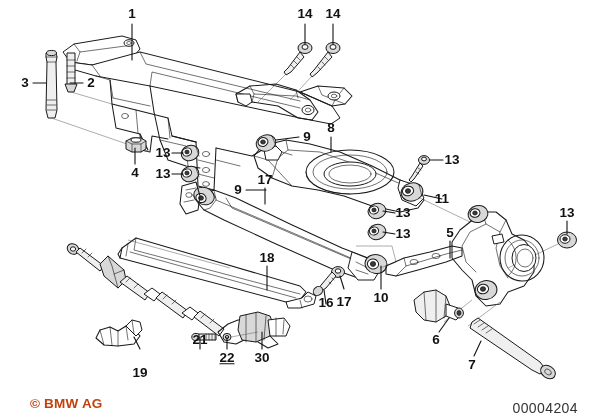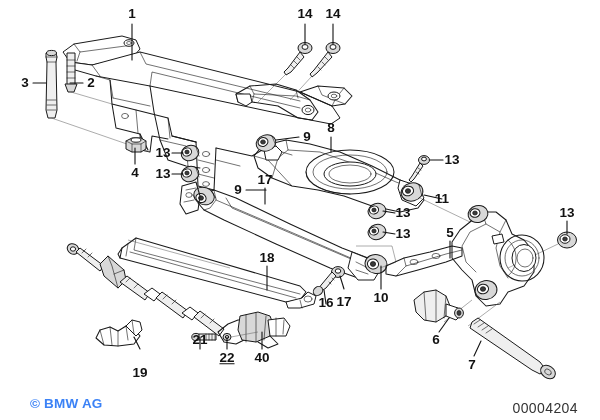--- a/index.html
+++ b/index.html
@@ -3,21 +3,21 @@
 <meta charset="utf-8">
 <style>
   html,body{margin:0;padding:0;background:#ffffff;}
   body{width:600px;height:420px;position:relative;overflow:hidden;
        font-family:"Liberation Sans",sans-serif;}
   #sheet{position:absolute;inset:0;background:#ffffff;}
   #art{position:absolute;left:0;top:0;width:600px;height:420px;}
   .lbl{position:absolute;font-family:"Liberation Sans",sans-serif;
        font-weight:bold;font-size:13.5px;color:#111111;
        line-height:1;white-space:nowrap;transform:translate(-50%,-50%);}
-  .foot{position:absolute;font-family:"Liberation Sans",sans-serif;color:#3b82f6;}
+  .foot{position:absolute;font-family:"Liberation Sans",sans-serif;color:#c2410c;}
   #brand{left:30px;top:396px;font-size:13.5px;font-weight:bold;letter-spacing:.2px;}
   #docnum{right:22px;top:400px;font-size:14px;letter-spacing:.4px;color:#333;}
 </style>
 </head>
 <body>
 
 <div id="sheet">
 
   <svg id="art" viewBox="0 0 600 420" xmlns="http://www.w3.org/2000/svg">
     <defs>
@@ -370,21 +370,21 @@
       <div class="lbl" style="left: 403px; top: 213px;">13</div>
       <div class="lbl" style="left: 403px; top: 234px;">13</div>
       <div class="lbl" style="left: 567px; top: 213px;">13</div>
       <div class="lbl" style="left: 305px; top: 14px;">14</div>
       <div class="lbl" style="left: 333px; top: 14px;">14</div>
       <div class="lbl" style="left: 265px; top: 180px;">17</div>
       <div class="lbl" style="left: 326px; top: 303px;">16</div>
       <div class="lbl" style="left: 344px; top: 302px;">17</div>
       <div class="lbl" style="left: 267px; top: 258px;">18</div>
       <div class="lbl" style="left: 140px; top: 358px; margin-top: 15px;">19</div>
-      <div class="lbl" style="left: 262px; top: 358px;">40</div>
+      <div class="lbl" style="left: 262px; top: 358px;">30</div>
       <div class="lbl" style="left: 200px; top: 340px;">21</div>
       <div class="lbl" style="left: 227px; top: 358px; text-decoration: underline;">22</div>
     </div>
 
   <div class="foot" id="brand">© BMW AG</div>
   <div class="foot" id="docnum">00004204</div>
 
 </div>
 
 </body></html>

